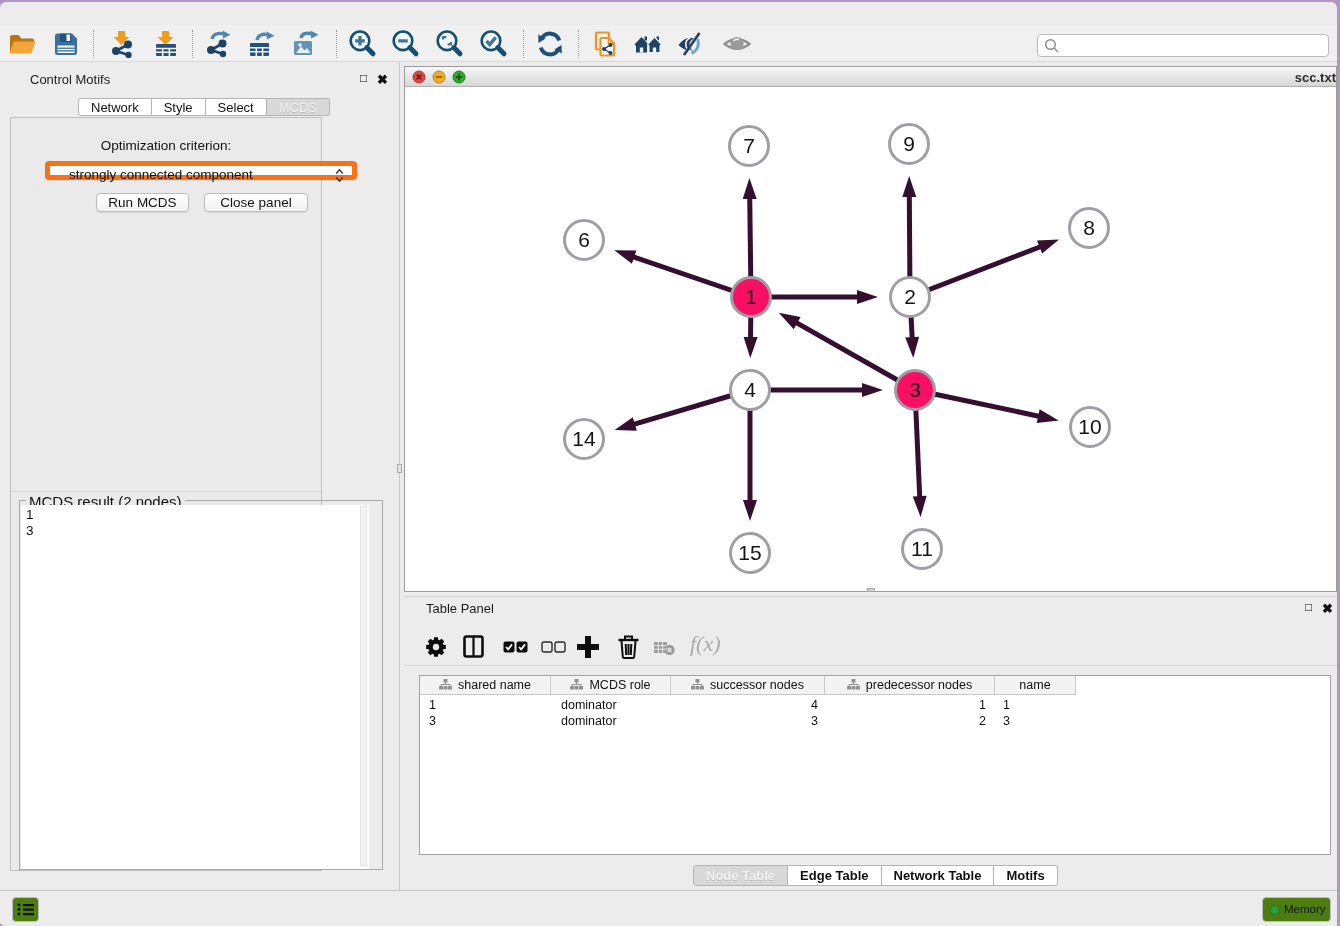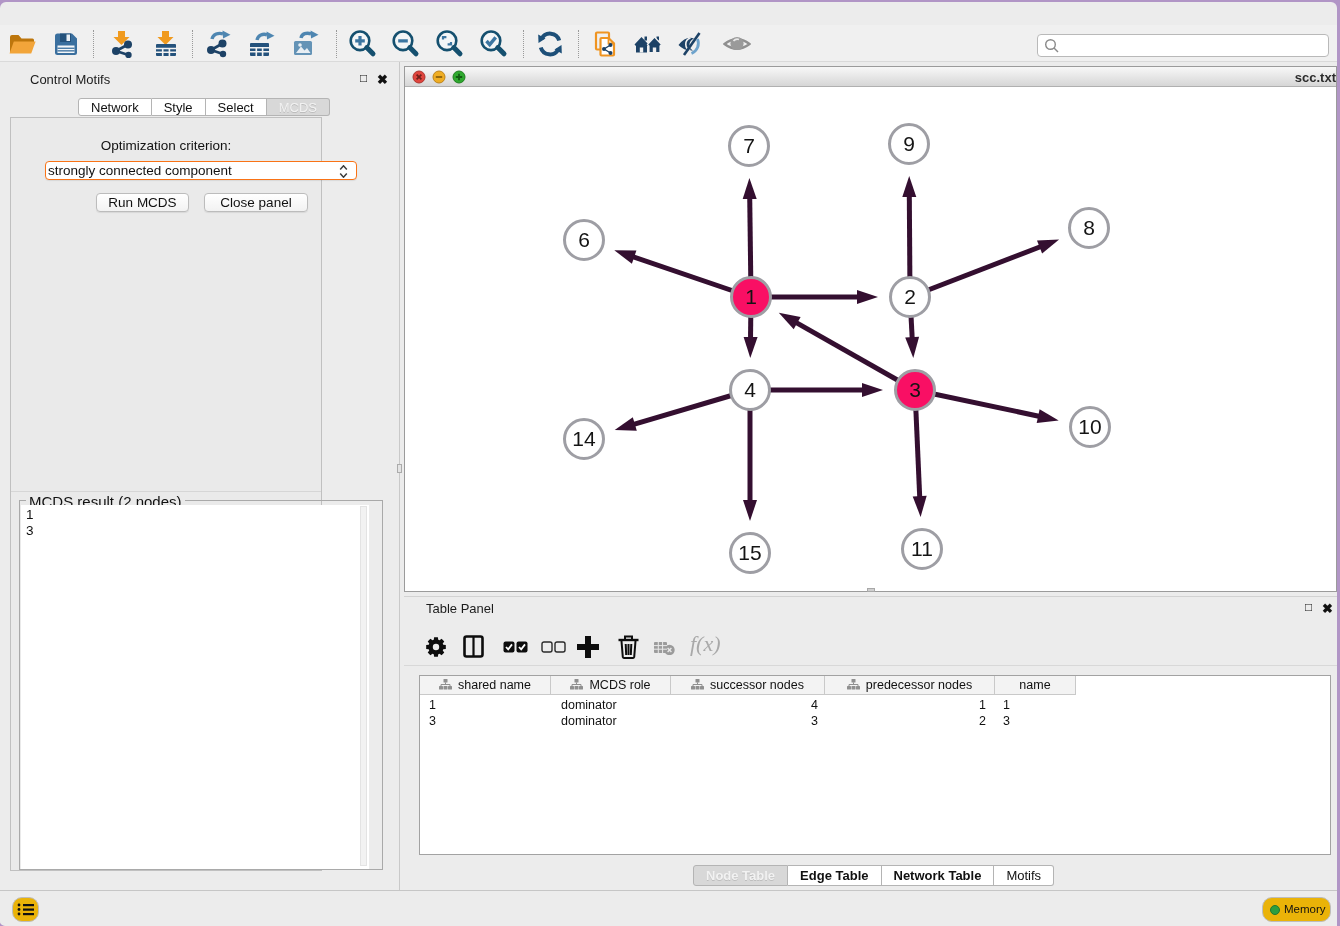--- a/index.html
+++ b/index.html
@@ -20,21 +20,21 @@
 #cp-head { position:absolute; left:0; top:60px; width:392px; height:34px; }
 #cp-title { position:absolute; left:30px; top:10px; font-size:13px; color:#1c1c1c; }
 .winbtn { position:absolute; font-size:13px; color:#111; }
 .tabs { position:absolute; display:flex; }
 .tab { height:18px; font-size:13px; line-height:17px; text-align:center; background:#fff; border:1px solid #b4b4b4; border-left:none; color:#111; padding:0 12px; }
 .tab.first { border-left:1px solid #b4b4b4; border-radius:3px 0 0 3px; }
 .tab.last { border-radius:0 3px 3px 0; }
 .tab.sel { background:#d8d8d8; color:#f2f2f2; text-shadow:0 1px 0 #bdbdbd; }
 #cp-panel { position:absolute; left:10px; top:115px; width:312px; height:754px; background:#eaeaea; border:1px solid #c0c0c0; }
 #opt-label { position:absolute; left:0; top:20px; width:100%; text-align:center; font-size:13.5px; color:#111; }
-#dropdown { position:absolute; left:34px; top:43px; width:312px; height:19px; background:#fff; border:1px solid #f97316; border-radius:4px; font-size:13.5px; line-height:17px; padding-left:2px; color:#111; box-shadow:0 1px 1px rgba(0,0,0,0.08); }
+#dropdown { position:absolute; left:34px; top:43px; width:312px; height:19px; background:#fff; border:5px solid #f97316; border-radius:4px; font-size:13.5px; line-height:17px; padding-left:19px; color:#111; box-shadow:0 1px 1px rgba(0,0,0,0.08); }
 .btn { position:absolute; top:75px; height:19px; background:linear-gradient(#ffffff,#f2f2f2); border:1px solid #bcbcbc; border-radius:4px; font-size:13.5px; text-align:center; line-height:17px; color:#111; box-shadow:0 1px 1px rgba(0,0,0,0.08); }
 #cp-divider { position:absolute; left:0; top:373px; width:100%; height:1px; background:#d6d6d6; }
 #fieldset { position:absolute; left:8px; top:382px; width:364px; height:370px; border:1px solid #a9a9a9; }
 #fs-legend { position:absolute; left:6px; top:-8px; background:#eaeaea; padding:0 3px; font-size:15px; color:#111; }
 #fs-text { position:absolute; left:1px; top:4px; width:348px; height:364px; background:#fff; font-size:13.5px; line-height:16px; padding:2px 0 0 5px; color:#111; }
 #fs-scroll { position:absolute; right:2px; top:1px; width:7px; height:360px; background:#f2f2f2; border:1px solid #e3e3e3; }
 
 #split-h { position:absolute; left:396px; top:462px; width:7px; height:12px; }
 
 #netframe { position:absolute; left:404px; top:64px; width:933px; height:526px; border:1px solid #9b9b9b; background:#fff; }
@@ -47,21 +47,21 @@
 #tp-toolbar { position:absolute; left:0px; top:24px; width:933px; height:45px; border-bottom:1px solid #d8d8d8; }
 #tbl { position:absolute; left:15px; top:78px; width:912px; height:180px; background:#fff; border:1px solid #a2a2a2; }
 #tbl-header { position:absolute; left:0; top:0; width:100%; height:19px; font-size:12.5px; color:#111; }
 .th { position:absolute; top:0; height:19px; background:#f3f3f3; border-right:1px solid #c9c9c9; border-bottom:1px solid #c9c9c9; display:flex; align-items:center; justify-content:center; }
 .hicon { margin-right:6px; }
 .td { position:absolute; font-size:12.5px; color:#111; height:16px; line-height:16px; }
 
 #btabs { position:absolute; left:289px; top:268px; display:flex; }
 
 #status { position:absolute; left:0; top:888px; width:1337px; height:34px; background:#ececec; border-top:1px solid #c6c6c6; }
-.sbtn { position:absolute; top:6px; height:25px; background:#eab308; border:1px solid #bdbdbd; border-radius:10px; }
+.sbtn { position:absolute; top:6px; height:25px; background:#4d7c0f; border:1px solid #bdbdbd; border-radius:4px; }
 </style>
 </head>
 <body>
 <div id="app">
   <div id="toolbar">
     <svg class="ticon" style="left:8px;" width="28" height="28" viewBox="0 0 28 28">
       <path d="M2 7 a2 2 0 0 1 2-2 h6.5 l3 3.5 h11 a1.5 1.5 0 0 1 1.5 1.5 v3 H2 z" fill="#bd760c"></path>
       <rect x="2" y="10" width="4" height="13" fill="#bd760c"></rect>
       <path d="M1.5 23.5 L5.8 11.5 H27.6 L23.2 23.5 Z" fill="#f2a53a"></path>
     </svg>
@@ -397,21 +397,21 @@
       <div class="td" style="left:9px; top:37px;">3</div>
       <div class="td" style="left:141px; top:37px;">dominator</div>
       <div class="td" style="left:250px; top:37px; width:148px; text-align:right;">3</div>
       <div class="td" style="left:405px; top:37px; width:161px; text-align:right;">2</div>
       <div class="td" style="left:583px; top:37px;">3</div>
     </div>
     <div id="btabs">
       <div class="tab first sel" style="height:21px; line-height:20px; font-weight:bold;">Node Table</div>
       <div class="tab" style="height:21px; line-height:20px; font-weight:bold;">Edge Table</div>
       <div class="tab" style="height:21px; line-height:20px; font-weight:bold;">Network Table</div>
-      <div class="tab last" style="height:21px; line-height:20px; font-weight:normal;">Motifs</div>
+      <div class="tab last" style="height:21px; line-height:20px; font-weight:bold;">Motifs</div>
     </div>
   </div>
   <div id="status">
     <div class="sbtn" style="left:12px; width:27px;">
       <svg width="17" height="15" viewBox="0 0 17 15" style="position:absolute;left:4px;top:4px;">
         <circle cx="2" cy="3" r="1.4" fill="#111"></circle>
           <rect x="6" y="2" width="11" height="2.2" fill="#111"></rect>
         <circle cx="2" cy="7.5" r="1.4" fill="#111"></circle>
           <rect x="6" y="6.5" width="11" height="2.2" fill="#111"></rect>
         <circle cx="2" cy="12" r="1.4" fill="#111"></circle>

